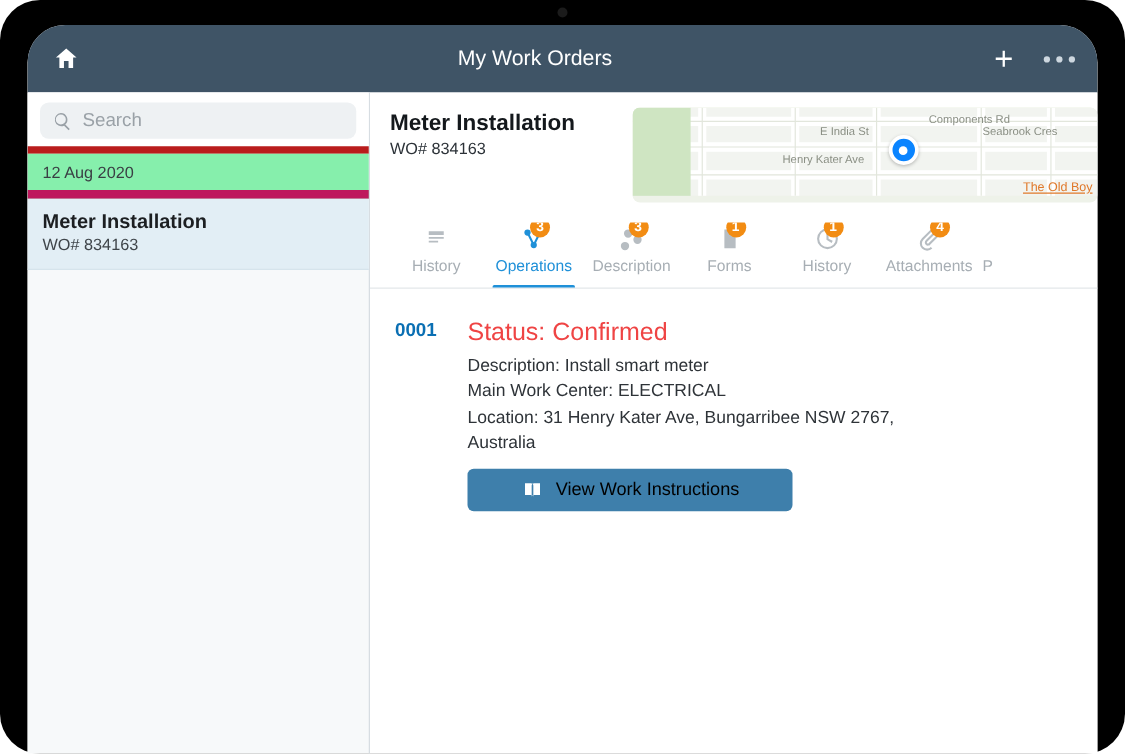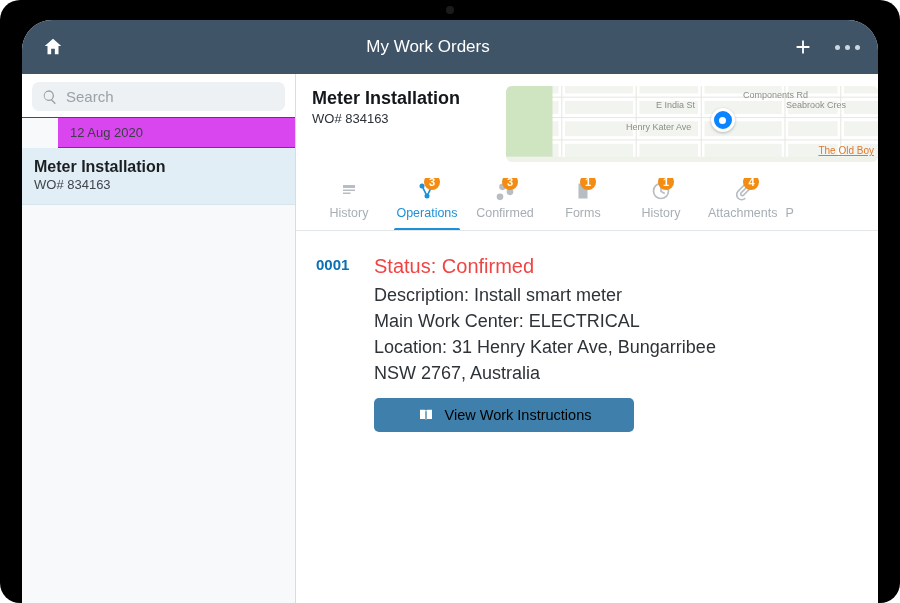--- a/index.html
+++ b/index.html
@@ -1,21 +1,21 @@
 <!DOCTYPE html>
 <html><head>
 <meta charset="utf-8">
 <style>
   * { box-sizing: border-box; margin: 0; padding: 0; }
   html, body { width: 900px; height: 603px; font-family: -apple-system, "Helvetica Neue", Arial, sans-serif; background:#fff; }
   .device {
     position: relative;
     width: 900px; height: 603px;
     background: #000;
-    border-radius: 20px;
+    border-radius: 32px;
     padding: 20px 22px 0 22px;
   }
   .bezel-notch {
     position:absolute; top:6px; left:50%; transform:translateX(-50%);
     width:8px; height:8px; border-radius:50%; background:#1b1b1b;
   }
   .screen {
     width: 100%; height: 100%;
     background: #fff;
     border-radius: 30px 30px 0 0;
@@ -41,34 +41,34 @@
 
   .body { flex:1; display:flex; min-height:0; }
 
   
   .sidebar {
     width: 274px; flex:0 0 274px;
     border-right:1px solid #d7dde2;
     background:#f7f9fa;
     display:flex; flex-direction:column;
   }
-  .search-wrap { padding:8px 10px 6px; background:#fff; border-bottom:1px solid #b91c1c; }
+  .search-wrap { padding:8px 10px 6px; background:#fff; border-bottom:6px solid #b91c1c; }
   .search {
     display:flex; align-items:center; gap:8px;
     background:#eef1f3; border-radius:7px; padding:6px 10px;
     color:#8d9399;
   }
   .search input {
     border:none; outline:none; background:transparent; flex:1;
     font-size:15px; color:#333;
   }
   .search input::placeholder { color:#9aa1a7; }
   .date-header {
     padding:7px 12px; font-size:13px; color:#3a3f44;
-    background:#d946ef; border-bottom:1px solid #be185d;margin-left:36px;
+    background:#86efac; border-bottom:7px solid #be185d;
   }
   .list-item {
     padding:10px 12px 12px;
     background:#e2eef5;
     border-bottom:1px solid #d6e4ec;
     cursor:pointer;
   }
   .list-item .li-title { font-size:16px; font-weight:700; color:#1c1f22; }
   .list-item .li-sub { font-size:13px; color:#3f454a; margin-top:1px; }
 
@@ -126,21 +126,21 @@
 
   .tab-peek { width:20px; color:#a7aeb4; font-size:12.5px; text-align:left; padding-bottom:10px; }
 
   
   .op {
     display:flex; gap:14px; padding:24px 20px 0 20px;
   }
   .op .num { color:#0a6fb3; font-weight:700; font-size:15px; min-width:44px; padding-top:1px; }
   .op .details { flex:1; }
   .op .status { font-size:20px; font-weight:400; color:#ef4444; margin-bottom:4px; }
-  .op p { font-size:18px; color:#2e3338; line-height:1.45; }
+  .op p { font-size:14px; color:#2e3338; line-height:1.45; }
   .view-btn {
     margin-top:12px; display:inline-flex; align-items:center; gap:10px;
     background:#3e7fab; color:#000000; border:none; border-radius:5px;
     padding:9px 24px; font-size:14.5px; font-weight:500; cursor:pointer;
     width: 260px; justify-content:center;
   }
   .view-btn svg{ fill:#fff; }
 
 </style>
 </head>
@@ -232,21 +232,21 @@
             </div>
             <span>Operations</span>
           </div>
           <div class="tab">
             <div class="ticon">
               <svg width="24" height="20" viewBox="0 0 24 24">
                   <path d="M9 3a4 4 0 100 8 4 4 0 000-8zm9 6a4 4 0 100 8 4 4 0 000-8zM6 15a4 4 0 100 8 4 4 0 000-8z"></path>
                 </svg>
               <span class="badge">3</span>
             </div>
-            <span>Confirmed</span>
+            <span>Description</span>
           </div>
           <div class="tab">
             <div class="ticon">
               <svg width="18" height="20" viewBox="0 0 24 24">
                   <path d="M6 2h9l3 3v17H6zM8 8h8v2H8zm0 4h8v2H8zm0 4h5v2H8z"></path>
                 </svg>
               <span class="badge">1</span>
             </div>
             <span>Forms</span>
           </div>

